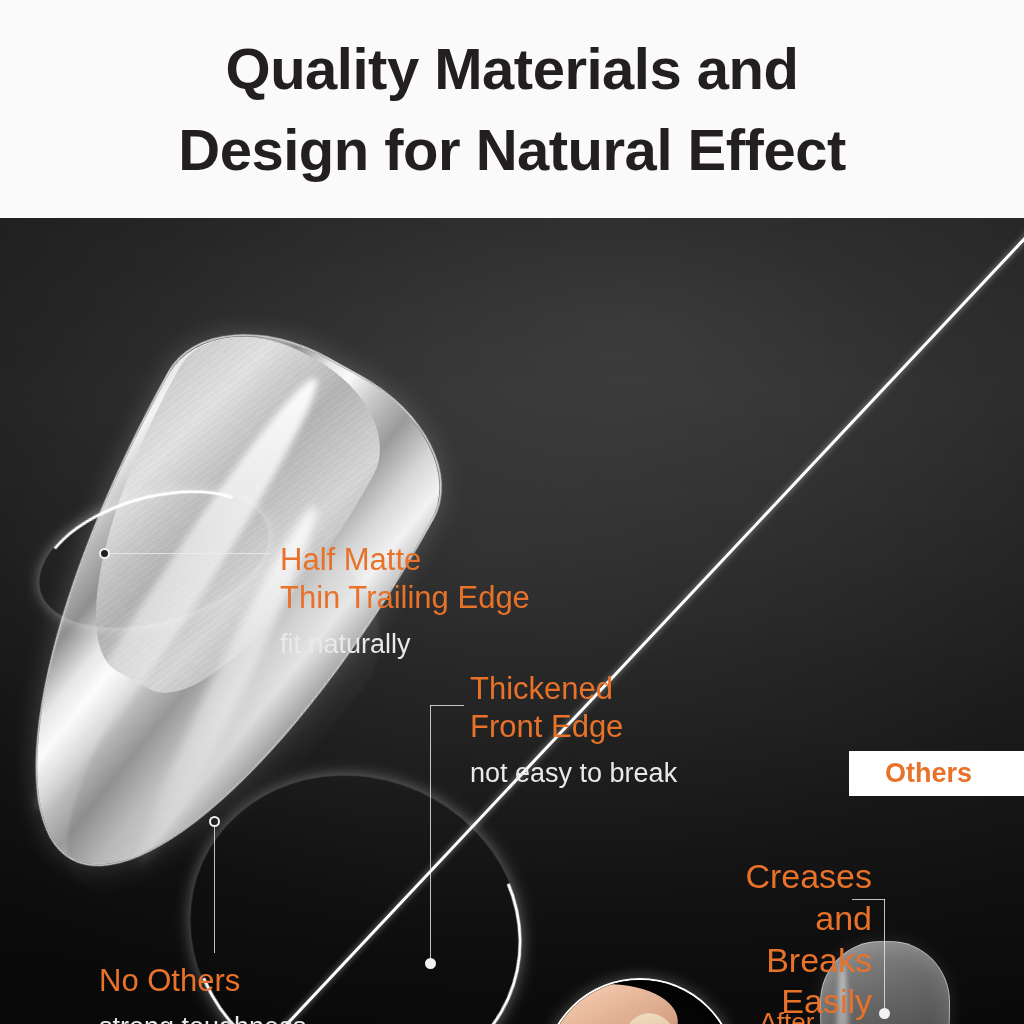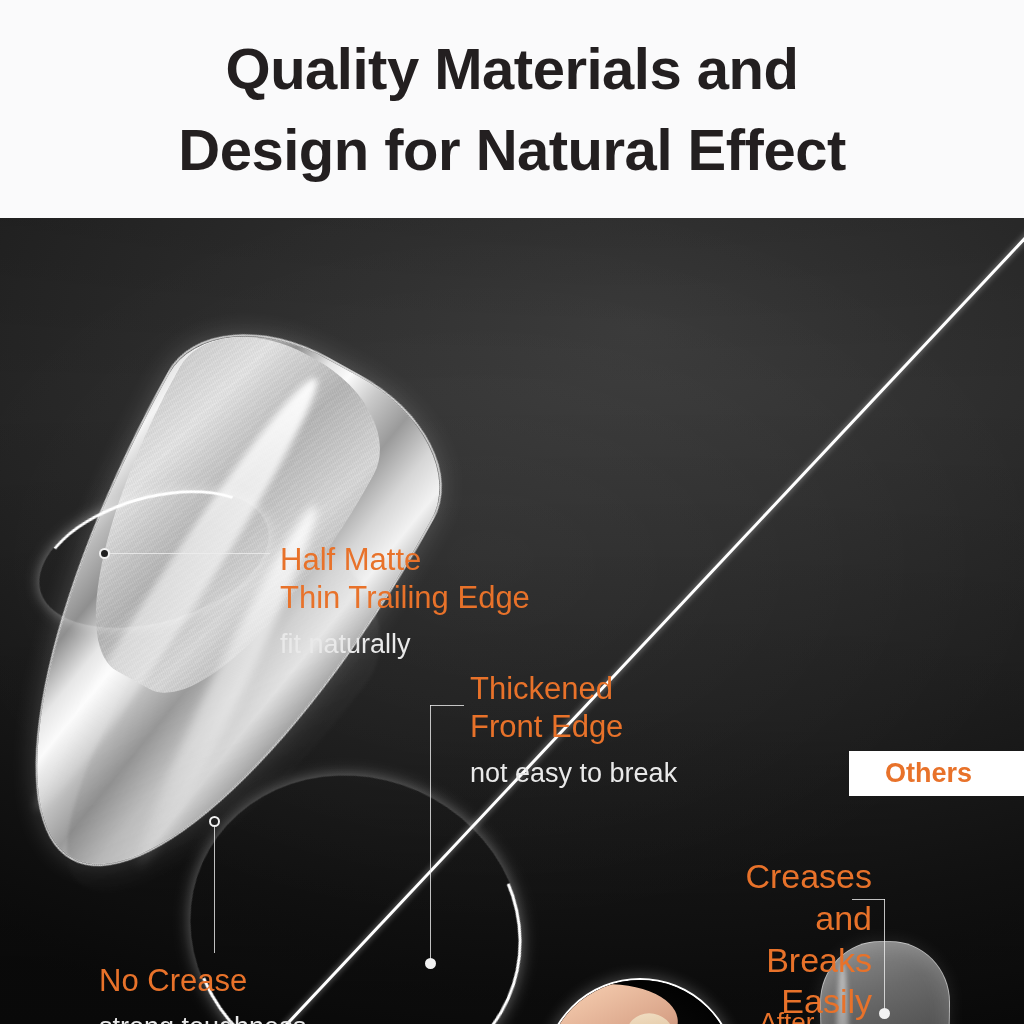--- a/index.html
+++ b/index.html
@@ -166,21 +166,21 @@
       <div class="c-sub">fit naturally</div>
     </div>
 
     <div class="callout" id="co-thickened">
       <div class="c-title">Thickened
 Front Edge</div>
       <div class="c-sub">not easy to break</div>
     </div>
 
     <div class="callout" id="co-nocrease">
-      <div class="c-title">No Crease</div>
+      <div class="c-title">No Others</div>
       <div class="c-sub">strong toughness</div>
     </div>
 
     <div id="nail-right">
       <div class="body"></div>
       <div class="gl"></div>
 
     </div>
 
     <div class="lead h" style="left:852px;top:681px;width:33px;"></div>

